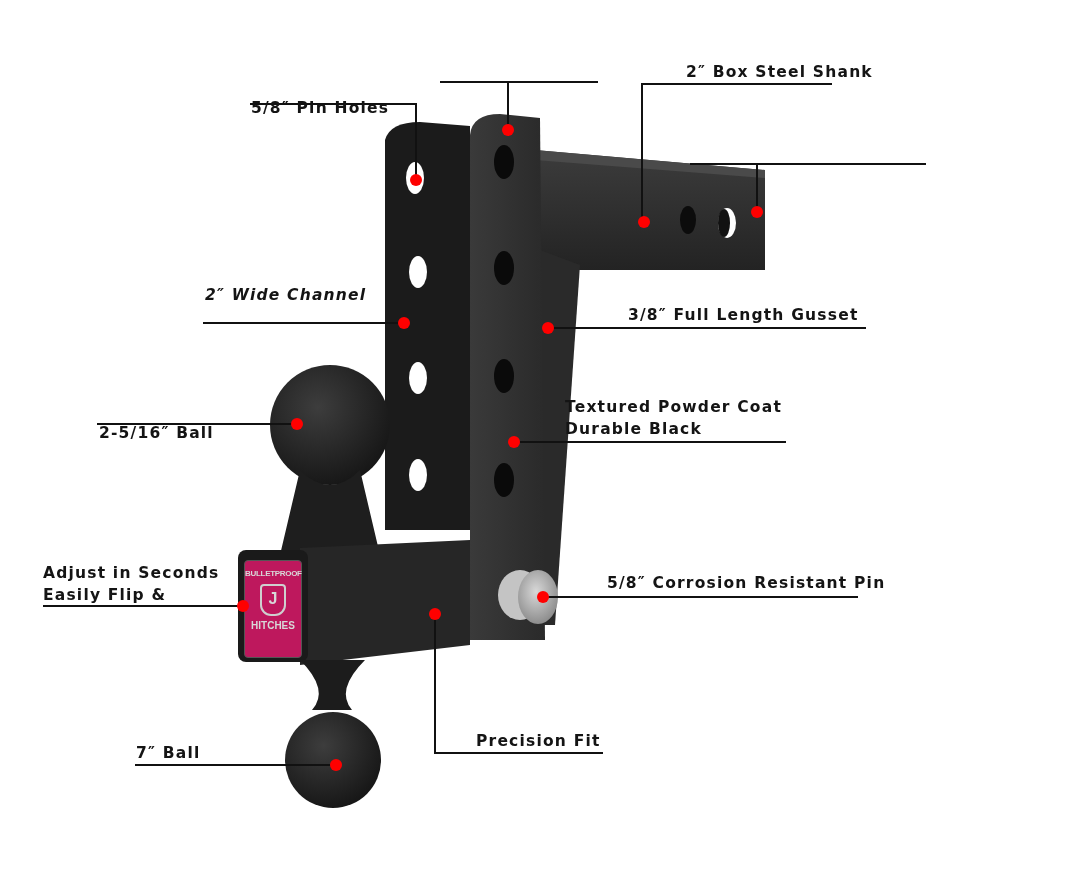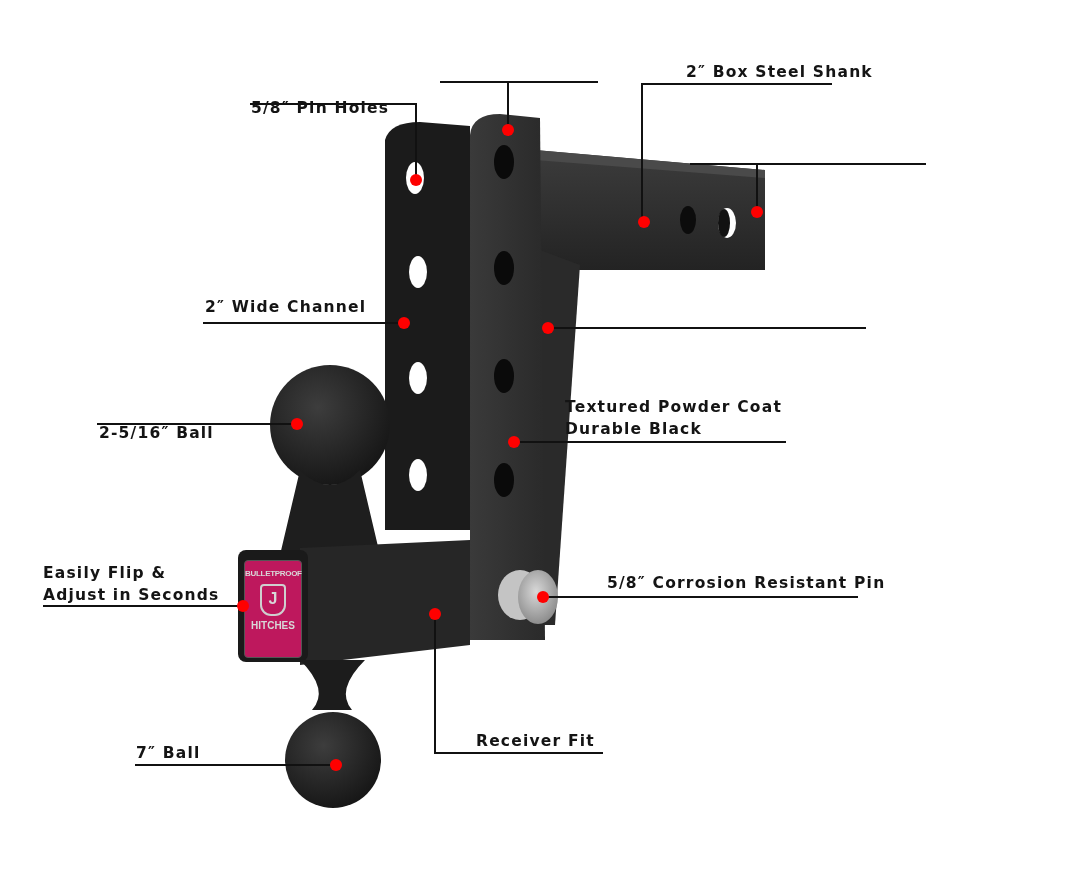--- a/index.html
+++ b/index.html
@@ -133,36 +133,39 @@
       <circle cx="336" cy="765" r="6"></circle>
     </g>
   </svg>
 
   <div class="label" style="left:251px;top:81px;margin-top:16px;">
     <span>5/8″ Pin Holes</span>
   </div>
   <div class="label" style="left:642px;top:61px;margin-left:44px;">
     <span>2″ Box Steel Shank</span>
   </div>
-  <div class="label" style="left:205px;top:296px;">
+  <div class="label" style="left:205px;top:284px;font-style:italic;">
     <span>2″ Wide Channel</span>
+  </div>
+  <div class="label" style="left:628px;top:304px;">
+    <span>3/8″ Full Length Gusset</span>
   </div>
   <div class="label" style="left:99px;top:422px;">
     <span>2-5/16″ Ball</span>
   </div>
   <div class="label" style="left:565px;top:396px;">
     <span>Textured Powder Coat</span>
     <span>Durable Black</span>
   </div>
   <div class="label" style="left:43px;top:562px;">
+    <span>Adjust in Seconds</span>
     <span>Easily Flip &amp;</span>
-    <span>Adjust in Seconds</span>
   </div>
   <div class="label" style="left:571px;top:572px;margin-left:36px;">
     <span>5/8″ Corrosion Resistant Pin</span>
   </div>
   <div class="label" style="left:136px;top:742px;">
     <span>7″ Ball</span>
   </div>
   <div class="label" style="left:476px;top:730px;">
-    <span>Receiver Fit</span>
+    <span>Precision Fit</span>
   </div>
 </div>
 
 </body></html>

